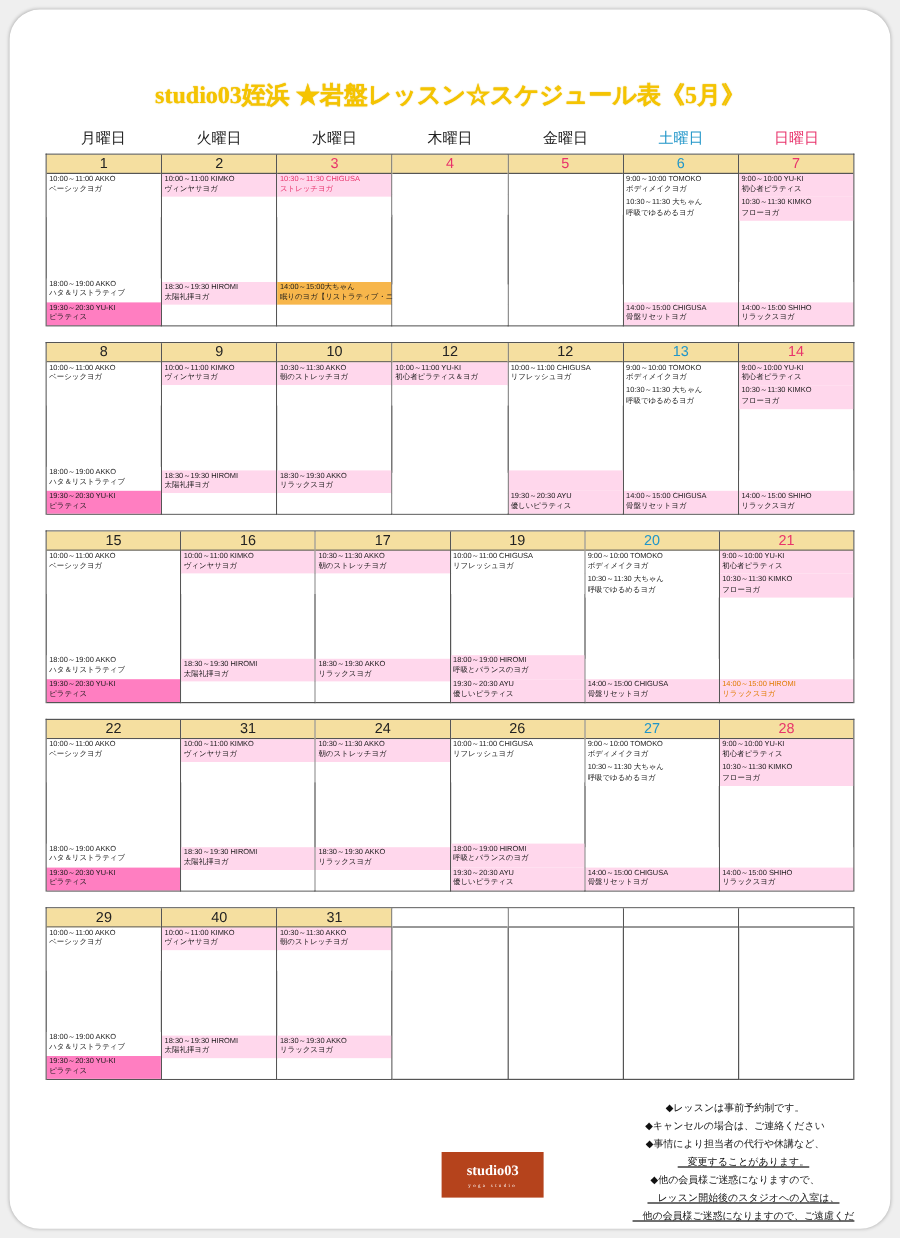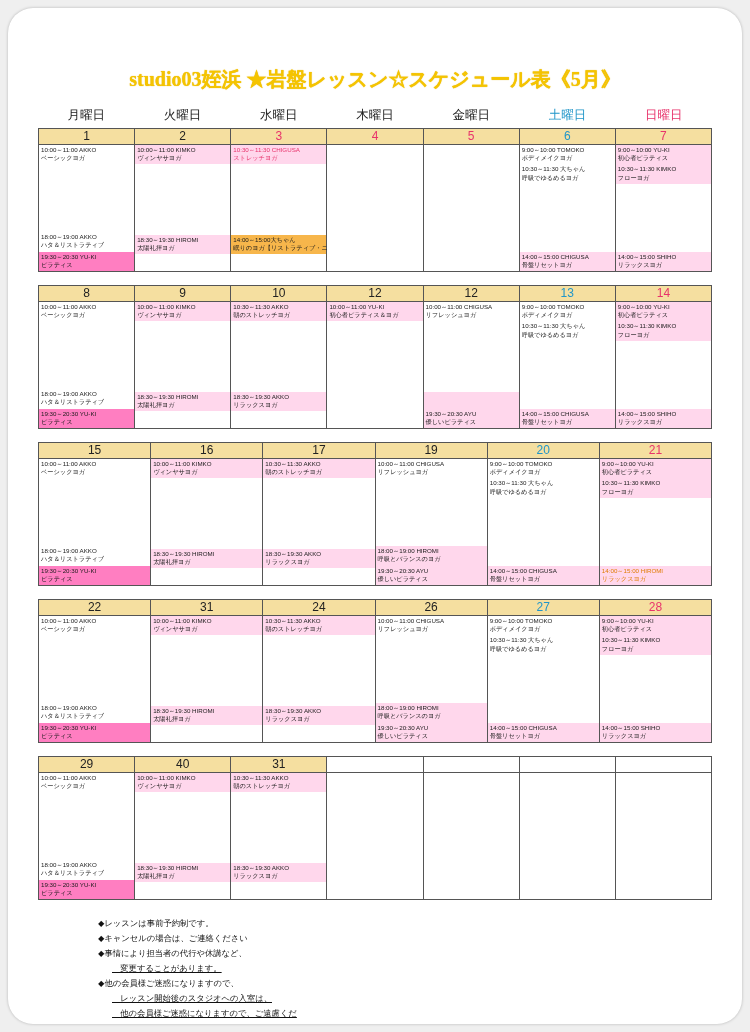--- a/index.html
+++ b/index.html
@@ -105,21 +105,21 @@
     margin-top:44px;
   }
   .logo small{font-size:4px;font-weight:normal;letter-spacing:2px;margin-top:2px;}
   .notes{
     margin-left:60px;
     font-size:8.3px;
     line-height:15px;
     color:#111;
     margin-top:0px;
   }
-  .notes div{white-space:nowrap;}
+  .notes div{white-space:nowrap;text-align:center;}
   .notes .ind{padding-left:14px;text-decoration:underline;}
 </style>
 </head>
 <body>
 
 <div class="page">
 
   <div class="title">studio03姪浜 ★岩盤レッスン☆スケジュール表《5月》</div>
 
   <div class="headrow" id="headrow">
@@ -793,20 +793,24 @@
           <div class="slots"></div>
         </div>
         <div class="daycol">
           <div class="daynum blank"></div>
           <div class="slots"></div>
         </div>
       </div>
     </div>
 
   <div class="footer">
+    <div class="logo">
+      <span>studio03</span>
+      <small>yoga studio</small>
+    </div>
     <div class="notes" id="notes">
         <div>◆レッスンは事前予約制です。</div>
         <div>◆キャンセルの場合は、ご連絡ください</div>
         <div>◆事情により担当者の代行や休講など、</div>
         <div class="ind">　変更することがあります。</div>
         <div>◆他の会員様ご迷惑になりますので、</div>
         <div class="ind">　レッスン開始後のスタジオへの入室は、</div>
         <div class="ind">　他の会員様ご迷惑になりますので、ご遠慮くだ</div>
       </div>
   </div>

